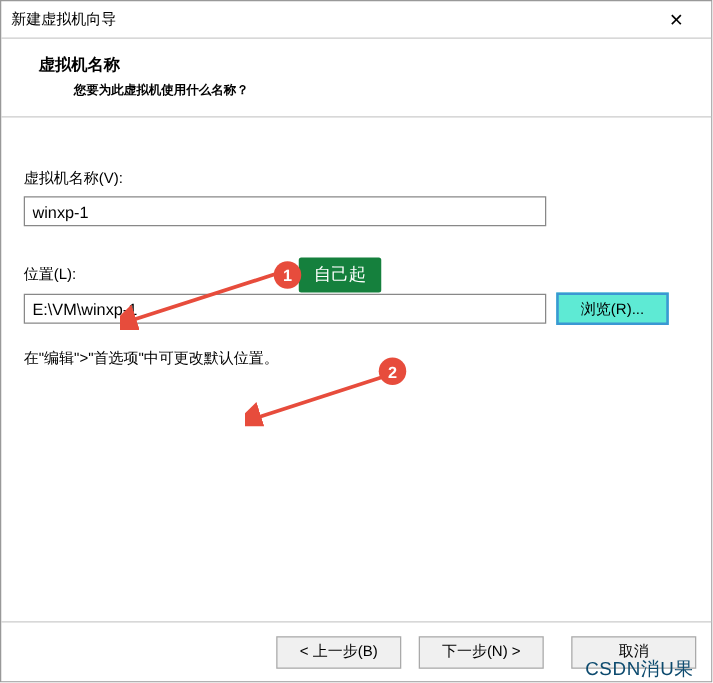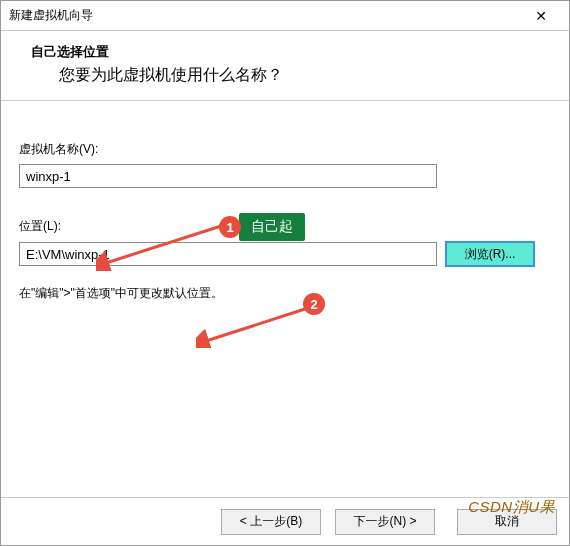--- a/index.html
+++ b/index.html
@@ -3,52 +3,52 @@
   <meta charset="utf-8">
   <style>
     * { box-sizing: border-box; margin: 0; padding: 0; }
     body { font-family: "Microsoft YaHei", "SimSun", sans-serif; font-size: 12px; background: #fff; }
     .window { width: 570px; height: 546px; border: 1px solid #999; position: relative; background: #fff; }
     .titlebar { height: 30px; display: flex; align-items: center; justify-content: space-between; padding: 0 8px; border-bottom: 1px solid #ccc; text-align: right; }
     .titlebar-title { font-size: 12px; }
     .close-btn { width: 40px; height: 28px; display: flex; align-items: center; justify-content: center; font-size: 14px; cursor: pointer; }
     .header { padding: 12px 30px 14px 30px; border-bottom: 1px solid #ccc; }
     .header-title { font-weight: bold; font-size: 13px; margin-bottom: 4px; }
-    .header-subtitle { font-size: 16px; padding-left: 28px; }
+    .header-subtitle { font-size: 10px; padding-left: 28px; font-weight: bold; }
     .content { padding: 40px 18px 0 18px; position: relative; height: 374px; }
     .field-label { font-size: 12px; margin-bottom: 6px; }
     .text-input { width: 418px; height: 24px; border: 1px solid #888; padding: 2px 6px; font-size: 13px; font-family: inherit; }
     .field-group-1 { margin-bottom: 30px; }
     .loc-row { display: flex; align-items: center; gap: 8px; }
     .browse-btn { width: 90px; height: 26px; border: 2px solid #3b97d3; background: #5eead4; font-size: 12px; font-family: inherit; cursor: pointer; }
     .hint { margin-top: 18px; font-size: 12px; }
     .footer { position: absolute; bottom: 0; left: 0; right: 0; height: 48px; border-top: 1px solid #ccc; display: flex; align-items: center; justify-content: flex-end; padding-right: 12px; gap: 14px; }
     .footer-btn { width: 100px; height: 26px; border: 1px solid #aaa; background: #f0f0f0; font-size: 12px; font-family: inherit; cursor: pointer; }
     .callout { position: absolute; display: flex; align-items: center; }
     .callout-num { width: 22px; height: 22px; border-radius: 50%; background: #e74c3c; color: #fff; font-weight: bold; display: flex; align-items: center; justify-content: center; font-size: 13px; margin-right: -2px; z-index: 2; }
     .callout-label { background: #15803d; color: #fff; font-size: 14px; padding: 5px 12px; border-radius: 2px; }
     .callout-1 { top: 112px; left: 218px; }
     .callout-2 { top: 192px; left: 302px; }
     .arrow { position: absolute; pointer-events: none; }
-    .watermark { position: absolute; bottom: 28px; right: 14px; color: #a16207; font-size: 15px; letter-spacing: 0.5px; pointer-events: none; font-style: italic; }
+    .watermark { position: absolute; bottom: 0; right: 14px; color: #0c4a6e; font-size: 15px; letter-spacing: 0.5px; pointer-events: none; }
   </style>
 </head>
 <body>
 
 <div class="window">
 
   <div class="titlebar">
     <span class="titlebar-title">新建虚拟机向导</span>
     <div class="close-btn">
       <span>✕</span>
     </div>
   </div>
 
   <div class="header">
-    <div class="header-title">自己选择位置</div>
+    <div class="header-title">虚拟机名称</div>
     <div class="header-subtitle">您要为此虚拟机使用什么名称？</div>
   </div>
 
   <div class="content">
 
     <div class="field-group-1">
       <div class="field-label">虚拟机名称(V):</div>
       <input class="text-input" type="text" value="winxp-1" style="">
     </div>
 

